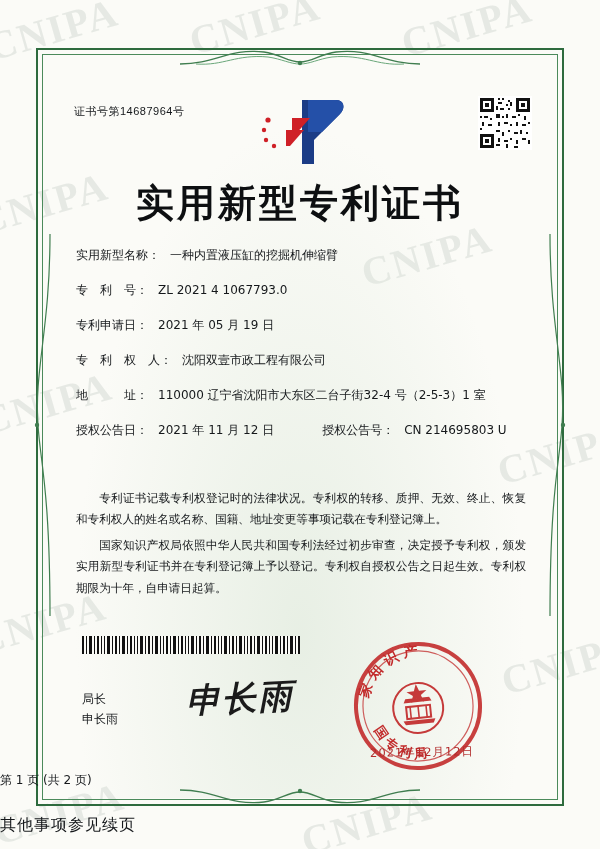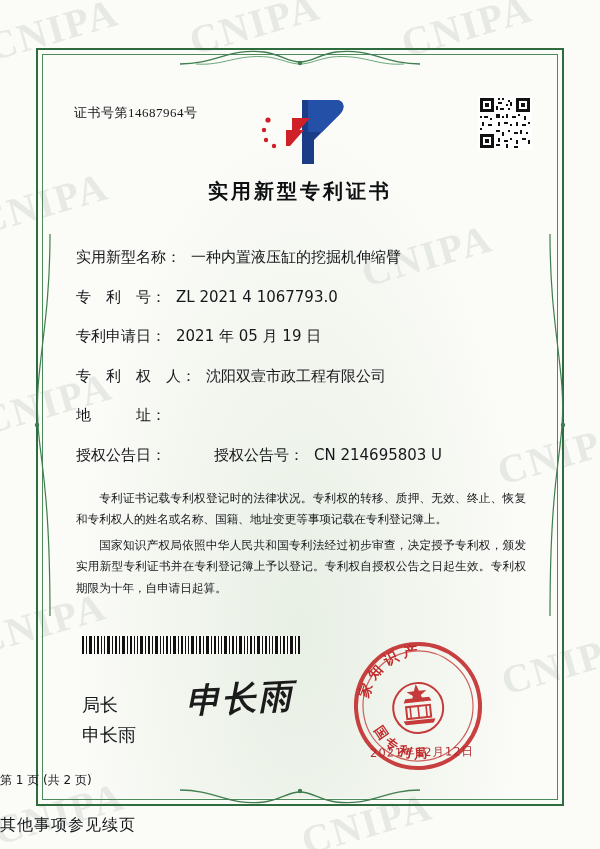--- a/index.html
+++ b/index.html
@@ -55,58 +55,58 @@
     left: 44px; top: 56px;
     width: 512px; height: 742px;
     background:
        radial-gradient(ellipse at 50% 78%, rgba(225,235,222,0.75) 0%, rgba(250,250,245,0) 62%);
   }
 
   
   .cert-no {
     position: absolute;
     left: 74px; top: 104px;
-    font-size: 13px;
+    font-size: 11px;
     color: #14171a;
-    font-family: Liberation Serif, serif;
+    font-family: Liberation Sans, sans-serif;
     letter-spacing: 0.5px;
   }
   .logo {
     position: absolute;
     left: 252px; top: 96px;
     width: 96px; height: 72px;
   }
   .qr {
     position: absolute;
     right: 68px; top: 96px;
     width: 54px; height: 54px;
   }
 
   .main-title {
     position: absolute;
     left: 0; right: 0; top: 178px;
     text-align: center;
     font-family: "DejaVu Serif", serif;
     font-weight: bold;
-    font-size: 20px;
+    font-size: 38px;
     letter-spacing: 3px;
     color: #0d0f11;
   }
 
   
   .fields {
     position: absolute;
     left: 76px; top: 246px;
     width: 448px;
   }
   .frow {
     display: flex;
     align-items: flex-start;
     margin-bottom: 17px;
-    font-size: 15px;
+    font-size: 12px;
     color: #15181b;
     line-height: 1.5;
   }
   .flabel {
     flex: 0 0 auto;
     white-space: pre;
     font-family: "DejaVu Sans", sans-serif;
   }
   .fvalue {
     margin-left: 10px;
@@ -133,21 +133,21 @@
   .barcode {
     position: absolute;
     left: 82px; top: 636px;
     width: 218px; height: 18px;
   }
 
   
   .sig-label {
     position: absolute;
     left: 82px; top: 690px;
-    font-size: 18px;
+    font-size: 12px;
     line-height: 1.65;
     color: #15181b;
   }
   .sig-script {
     position: absolute;
     left: 186px; top: 676px;
     font-family: "DejaVu Serif", serif;
     font-size: 34px;
     font-weight: bold;
     font-style: italic;
@@ -333,24 +333,26 @@
       <span class="fvalue">2021 年 05 月 19 日</span>
     </div>
 
     <div class="frow">
       <span class="flabel">专　利　权　人：</span>
       <span class="fvalue">沈阳双壹市政工程有限公司</span>
     </div>
 
     <div class="frow wide">
       <span class="flabel">地　　　址：</span>
+      <span class="fvalue">110000 辽宁省沈阳市大东区二台子街32-4 号（2-5-3）1 室</span>
     </div>
 
     <div class="frow two">
       <span class="flabel">授权公告日：</span>
+      <span class="fvalue">2021 年 11 月 12 日</span>
       <span class="fspacer"></span>
       <span class="flabel">授权公告号：</span>
       <span class="fvalue">CN 214695803 U</span>
     </div>
 
   </div>
 
   <div class="paras">
     <p>专利证书记载专利权登记时的法律状况。专利权的转移、质押、无效、终止、恢复和专利权人的姓名或名称、国籍、地址变更等事项记载在专利登记簿上。</p>
     <p>国家知识产权局依照中华人民共和国专利法经过初步审查，决定授予专利权，颁发实用新型专利证书并在专利登记簿上予以登记。专利权自授权公告之日起生效。专利权期限为十年，自申请日起算。</p>

